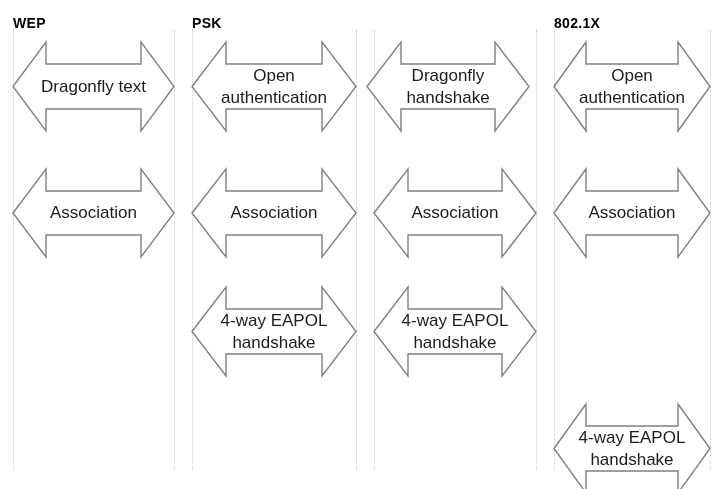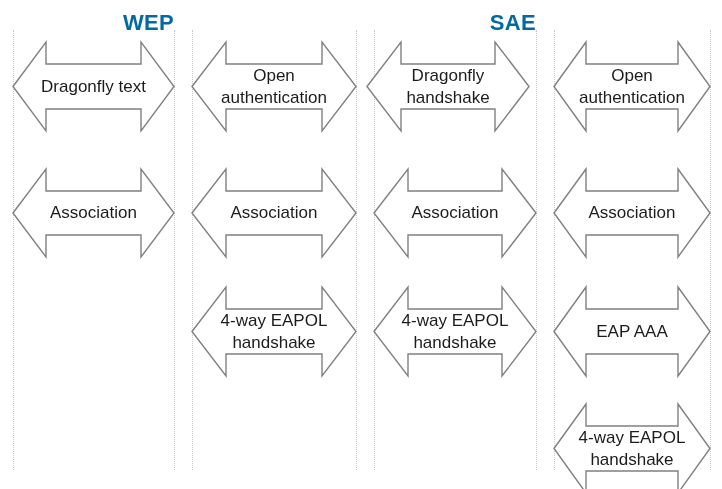--- a/index.html
+++ b/index.html
@@ -12,23 +12,23 @@
   }
   #diagram-root {
     position: relative;
     width: 722px;
     height: 489px;
     overflow: hidden;
     background: #ffffff;
   }
   .col-header {
     position: absolute;
-    text-align: right;
-    color: #0369a1;
-    font-size: 22px;
+    text-align: left;
+    color: #000000;
+    font-size: 14px;
     font-weight: 700;
     letter-spacing: 0.3px;
     line-height: 24px;
     white-space: nowrap;
     user-select: none;
   }
   .divider {
     position: absolute;
     top: 30px;
     width: 0;
@@ -58,21 +58,22 @@
     pointer-events: none;
     white-space: pre-line;
   }
 </style>
 </head>
 <body>
 
 <div id="diagram-root">
 
   <div class="col-header" style="left:13px; top:11px; width:161px;">WEP</div>
-  <div class="col-header" style="left:374px; top:11px; width:162px;">SAE</div>
+  <div class="col-header" style="left:192px; top:11px; width:164px;">PSK</div>
+  <div class="col-header" style="left:554px; top:11px; width:156px;">802.1X</div>
 
   <div class="divider" style="left:13px;"></div>
   <div class="divider" style="left:174px;"></div>
   <div class="divider" style="left:192px;"></div>
   <div class="divider" style="left:356px;"></div>
   <div class="divider" style="left:374px;"></div>
   <div class="divider" style="left:536px;"></div>
   <div class="divider" style="left:554px;"></div>
   <div class="divider" style="left:710px;"></div>
 
@@ -144,26 +145,20 @@
 authentication</div>
   </div>
 
   <div class="arrow-cell" style="left:554px; top:167px; width:156px; height:92px;">
     <svg viewBox="0 0 156 92" width="156" height="92" preserveAspectRatio="none" aria-hidden="true">
       <polygon points="0,46 32,2 32,24 124,24 124,2 156,46 124,90 124,68 32,68 32,90" fill="#ffffff" stroke="#808080" stroke-width="1.4" stroke-linejoin="miter"></polygon>
     </svg>
     <div class="arrow-label">Association</div>
   </div>
 
-  <div class="arrow-cell" style="left:554px; top:285px; width:156px; height:93px;">
-    <svg viewBox="0 0 156 93" width="156" height="93" preserveAspectRatio="none" aria-hidden="true">
-      <polygon points="0,46.5 32,2 32,24 124,24 124,2 156,46.5 124,91 124,69 32,69 32,91" fill="#ffffff" stroke="#808080" stroke-width="1.4" stroke-linejoin="miter"></polygon>
-    </svg>
-    <div class="arrow-label">EAP AAA</div>
-  </div>
 
   <div class="arrow-cell" style="left:554px; top:402px; width:156px; height:93px;">
     <svg viewBox="0 0 156 93" width="156" height="93" preserveAspectRatio="none" aria-hidden="true">
       <polygon points="0,46.5 32,2 32,24 124,24 124,2 156,46.5 124,91 124,69 32,69 32,91" fill="#ffffff" stroke="#808080" stroke-width="1.4" stroke-linejoin="miter"></polygon>
     </svg>
     <div class="arrow-label">4-way EAPOL
 handshake</div>
   </div>
 
 </div>

